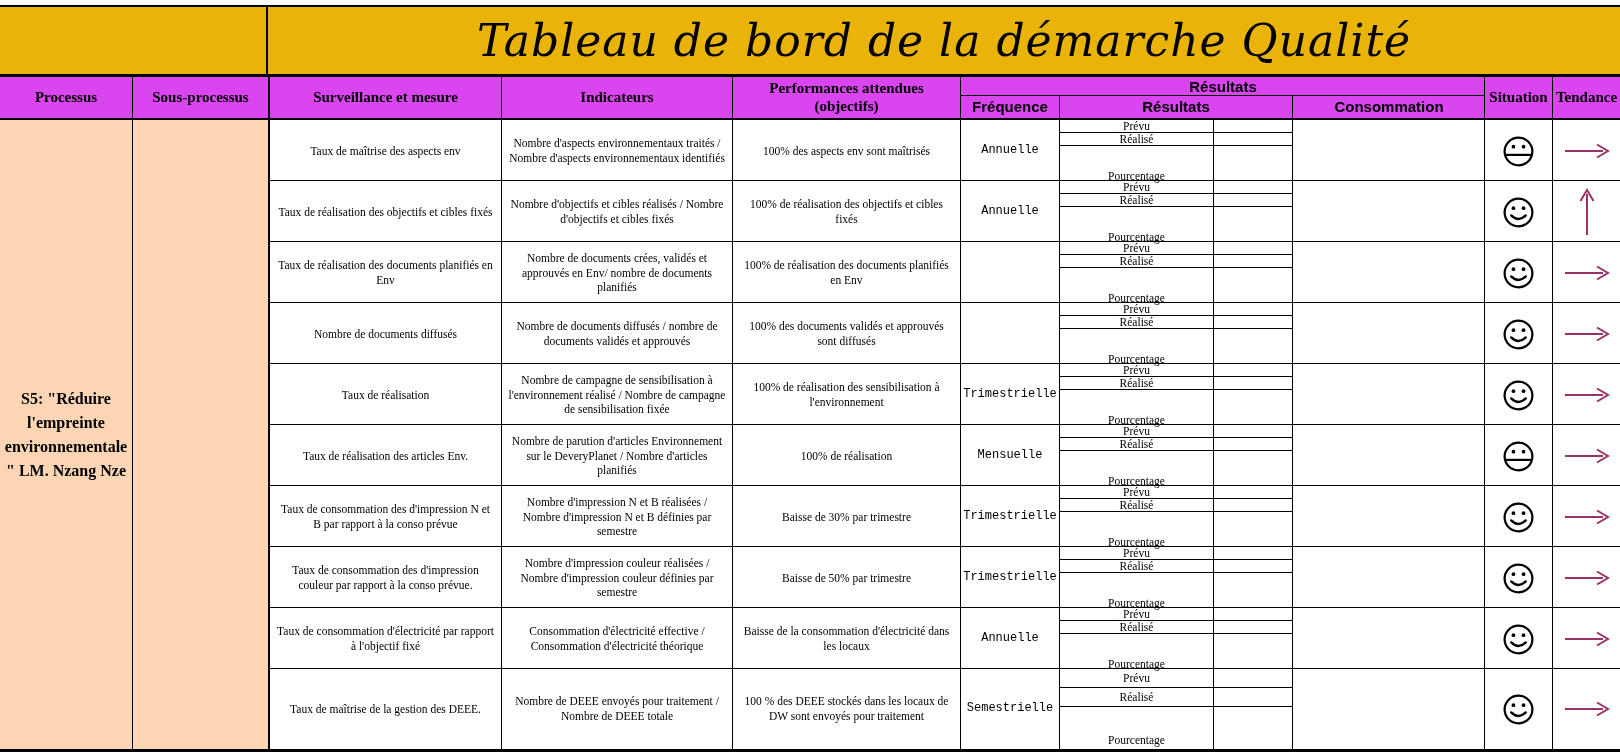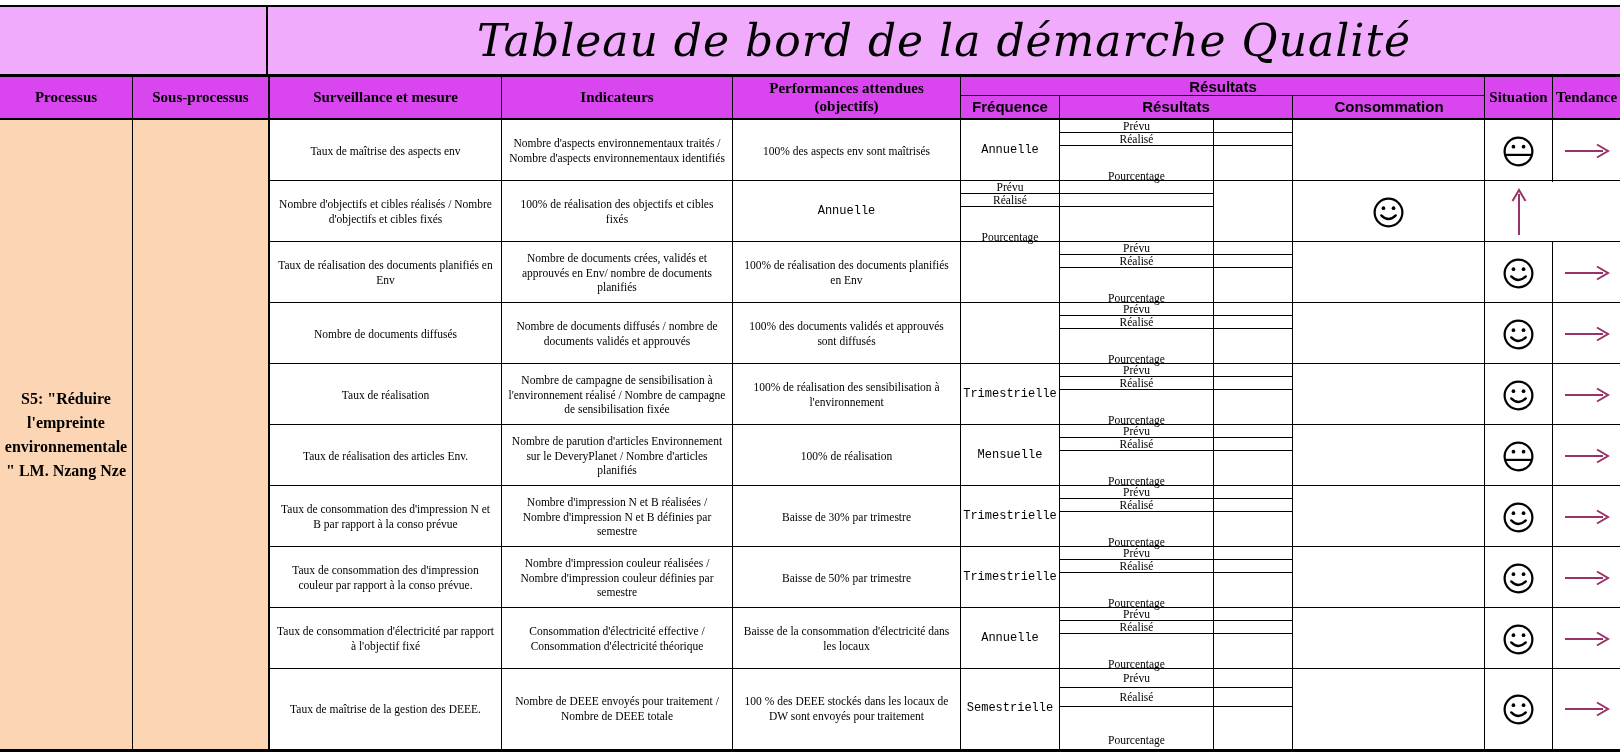--- a/index.html
+++ b/index.html
@@ -4,21 +4,21 @@
 <style>
   html,body{margin:0;padding:0;background:#ffffff;}
   .sheet{
     position:relative;width:1620px;height:754px;background:#ffffff;
     font-family:"Liberation Serif",serif;color:#000;overflow:hidden;
   }
   .top-gap{height:5px;background:#fff;border-bottom:2px solid #000;}
   
   .band-title{
     display:grid;grid-template-columns:268px 1352px;height:70px;
-    background:#f0abfc;border-bottom:3px solid #000;box-sizing:border-box;
+    background:#eab308;border-bottom:3px solid #000;box-sizing:border-box;
   }
   .corner-cell{border-right:2px solid #000;box-sizing:border-box;}
   .title-cell{display:flex;align-items:center;justify-content:center;}
   .title-text{
     font-family:"DejaVu Serif",serif;font-style:italic;font-size:44px;
     letter-spacing:1px;white-space:nowrap;
   }
   
   .band-header{
     display:grid;grid-template-columns:133px 137px 232px 231px 228px 524px 68px 67px;
@@ -155,20 +155,23 @@
               <svg width="48" height="20" viewBox="0 0 48 20">
                 <line x1="2" y1="10" x2="40" y2="10" stroke="#993366" stroke-width="2"></line>
                 <polyline points="34,3.5 45,10 34,16.5" fill="none" stroke="#993366" stroke-width="2"></polyline>
               </svg>
             </span>
     </div>
   </div>
 
   <div class="data-row">
     <div class="cell">
+      <span>Taux de réalisation des objectifs et cibles fixés</span>
+    </div>
+    <div class="cell">
       <span>Nombre d'objectifs et cibles réalisés / Nombre d'objectifs et cibles fixés</span>
     </div>
     <div class="cell">
       <span>100% de réalisation des objectifs et cibles fixés</span>
     </div>
     <div class="cell c-freq">
       <span>Annuelle</span>
     </div>
     <div class="subcol">
       <div class="subcell">Prévu</div>

